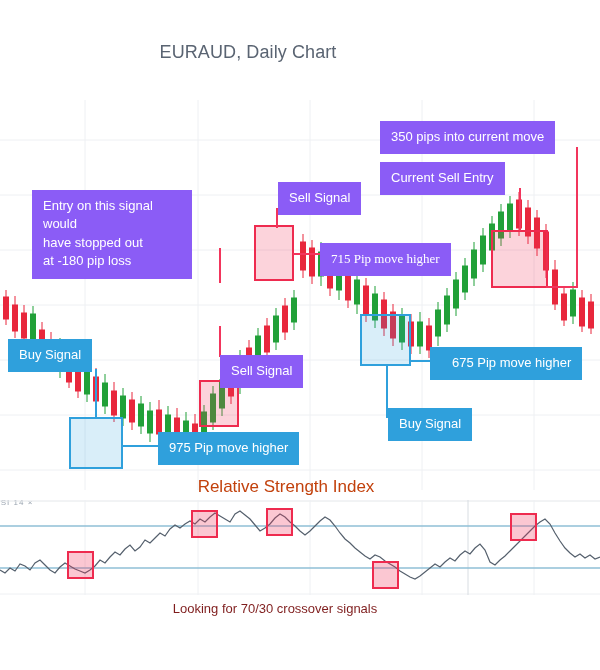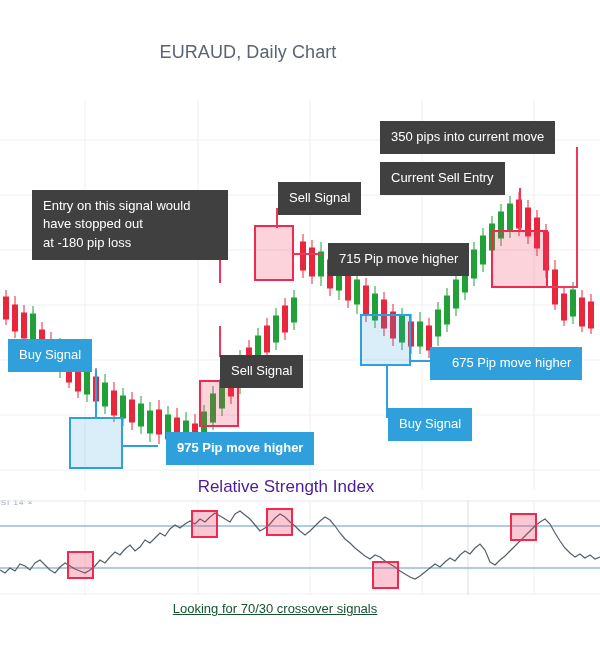--- a/index.html
+++ b/index.html
@@ -32,32 +32,31 @@
     letter-spacing: 0.1px;
   }
 
   .rsi-title {
     position: absolute;
     top: 477px;
     left: 0;
     width: 572px;
     text-align: center;
     font-size: 17px;
-    color: #4c1d95;
+    color: #c2410c;
   }
 
   .footer-caption {
     position: absolute;
     top: 601px;
     left: 0;
     width: 550px;
     text-align: center;
     font-size: 13px;
-    color: #14532d;
-    text-decoration: underline;
+    color: #7f1d1d;
   }
 
   
   .price-pane {
     position: absolute;
     left: 0;
     top: 100px;
     width: 600px;
     height: 390px;
   }
@@ -83,31 +82,31 @@
   
   .callout {
     position: absolute;
     color: #ffffff;
     font-size: 13px;
     line-height: 1.42;
     padding: 7px 11px 8px 11px;
     box-sizing: border-box;
     white-space: pre-line;
   }
-  .callout.red  { background: #404040; }
+  .callout.red  { background: #8b5cf6; }
   .callout.blue { background: #2FA0DC; }
 
-  .c-stopout   { left: 32px;  top: 190px; width: 196px; }
+  .c-stopout   { left: 32px;  top: 190px; width: 160px; }
   .c-sell1     { left: 220px; top: 355px; }
   .c-sell2     { left: 278px; top: 182px; }
-  .c-pip715    { left: 328px; top: 243px; }
+  .c-pip715    { left: 320px; top: 243px; font-family: Liberation Serif, serif; }
   .c-pip350    { left: 380px; top: 121px; }
   .c-cursell   { left: 380px; top: 162px; }
   .c-buy1      { left: 8px;   top: 339px; }
-  .c-pip975    { left: 166px; top: 432px; font-weight: bold; }
+  .c-pip975    { left: 158px; top: 432px; }
   .c-buy2      { left: 388px; top: 408px; }
   .c-pip675    { left: 430px; top: 347px; padding-left: 22px; }
 
   
   .conn { position: absolute; background: #F2355C; }
   .conn.blue { background: #2FA0DC; }
 </style>
 </head>
 <body>
 

